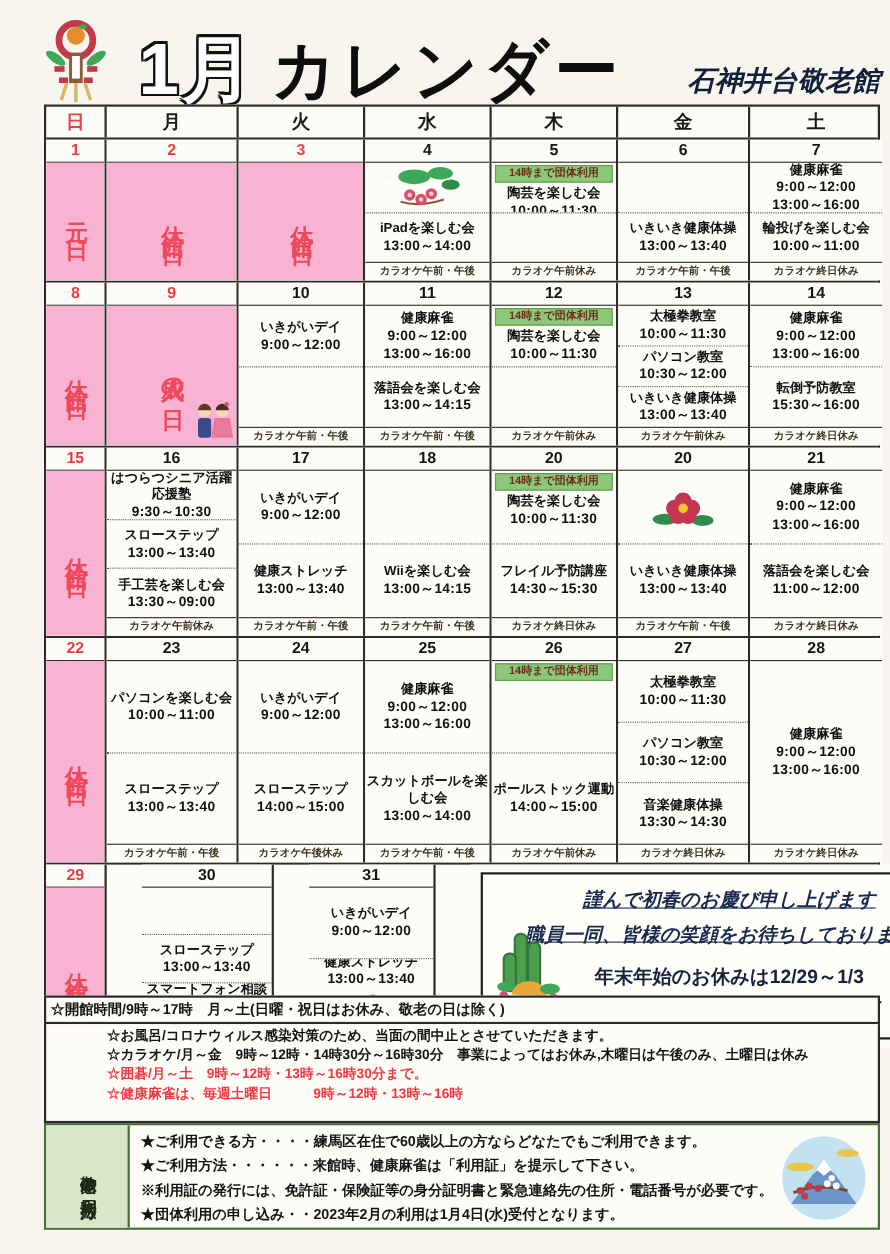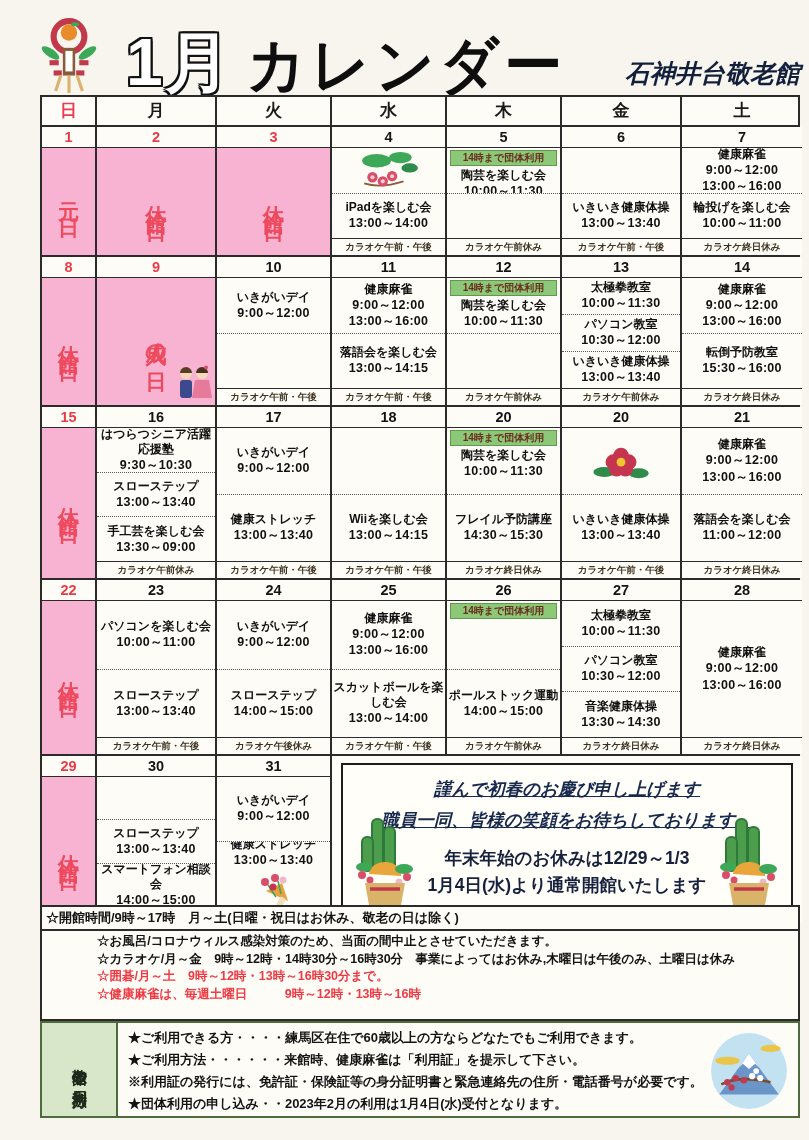--- a/index.html
+++ b/index.html
@@ -390,21 +390,21 @@
                 <div class="etime">13:00～16:00</div>
               </div>
               <div class="block">
                 <div class="etitle">落語会を楽しむ会</div>
                 <div class="etime">11:00～12:00</div>
               </div>
             </div>
             <div class="karaoke">カラオケ終日休み</div>
           </div>
         </div>
-        <div class="week cols" style="height: 176px;">
+        <div class="week cols" style="height: 206px;">
           <div class="day closed">
             <div class="date red">22</div>
             <div class="closed-body">
               <div class="vtext" style="letter-spacing: 9px;">休館日</div>
             </div>
           </div>
           <div class="day">
             <div class="date">23</div>
             <div class="content">
               <div class="block">
@@ -483,21 +483,21 @@
             <div class="content">
               <div class="block">
                 <div class="etitle">健康麻雀</div>
                 <div class="etime">9:00～12:00</div>
                 <div class="etime">13:00～16:00</div>
               </div>
             </div>
             <div class="karaoke">カラオケ終日休み</div>
           </div>
         </div>
-        <div class="week cols" style="height: 167px;">
+        <div class="week cols" style="height: 167px; gap: 32px;">
           <div class="day closed">
             <div class="date red">29</div>
             <div class="closed-body">
               <div class="vtext" style="letter-spacing: 9px;">休館日</div>
             </div>
           </div>
           <div class="day">
             <div class="date">30</div>
             <div class="content">
               <div class="block"></div>

